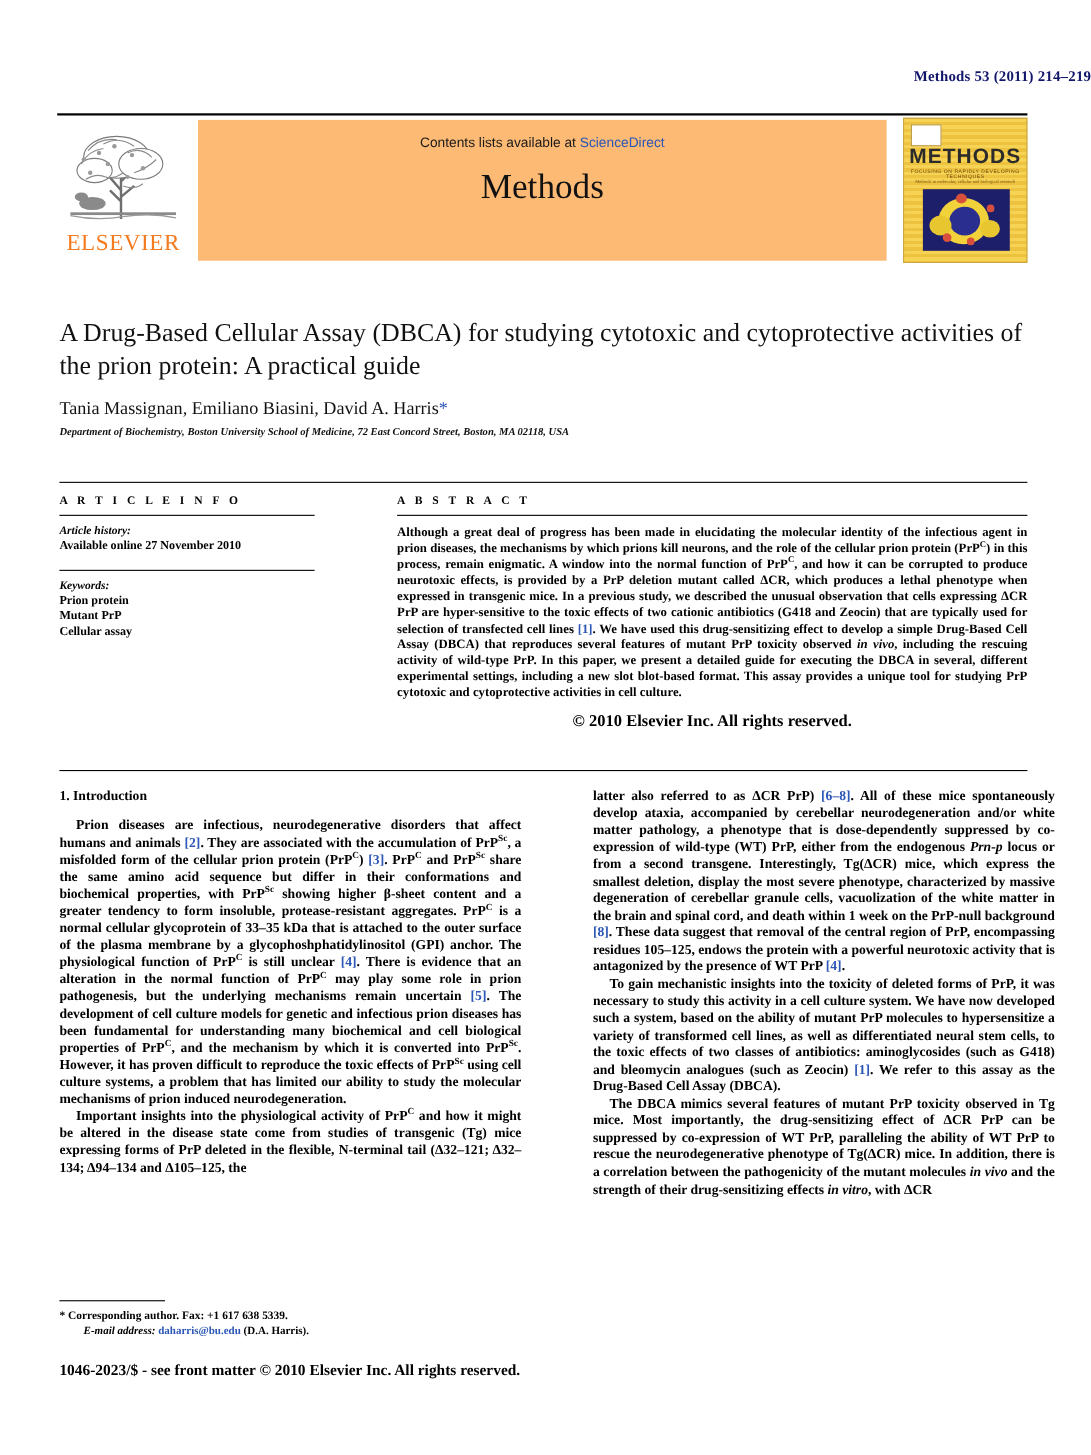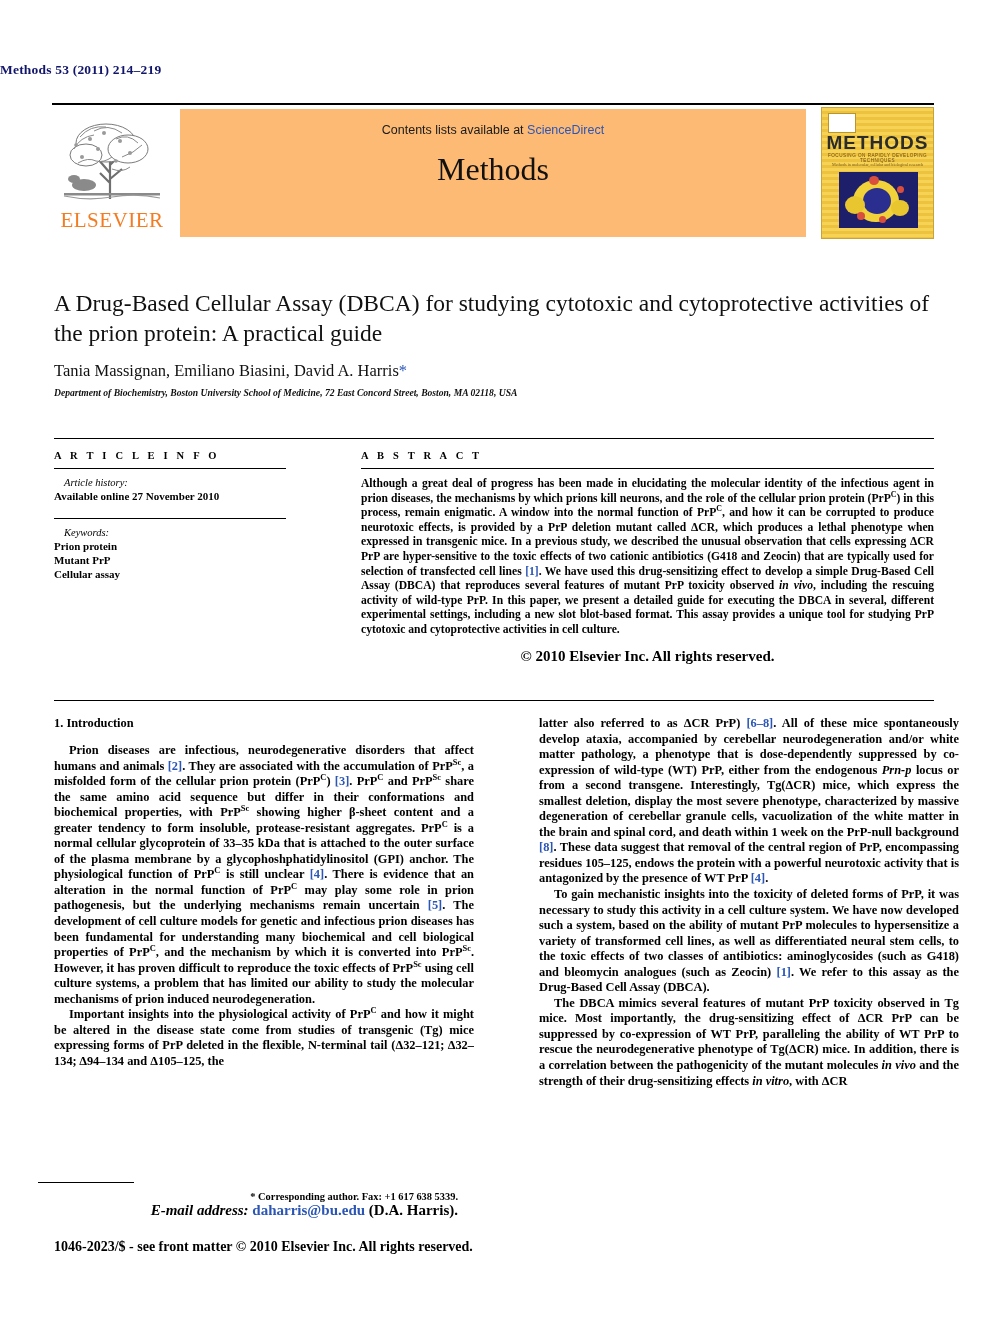--- a/index.html
+++ b/index.html
@@ -21,21 +21,21 @@
     height: 1323px;
     padding: 0;
   }
 
   
   .running-head {
     position: absolute;
     top: 62px;
     left: 0;
     width: 992px;
-    text-align: left;
+    text-align: right;
     font-family: "Liberation Serif", serif;
     font-weight: bold;
     font-size: 13.5px;
     color: #12166b;
     letter-spacing: 0.2px;
   }
 
   
   .masthead {
     position: absolute;
@@ -261,24 +261,23 @@
     color: #000;
   }
   .thinrule {
     height: 1px;
     background: #000;
     margin: 7px 0 8px 0;
   }
   .info-label {
     font-family: "Liberation Serif", serif;
     font-style: italic;
-    font-weight: normal;
+    font-weight: bold;
     font-size: 10.5px;
     margin-bottom: 1px;
-    margin-left: 10px;
   }
   .info-text {
     font-family: "Liberation Serif", serif;
     font-size: 11px;
     font-weight: bold;
     line-height: 14px;
   }
   .abs-text {
     font-family: "Liberation Serif", serif;
     font-size: 11.6px;
@@ -342,43 +341,42 @@
     font-size: 0.68em;
     vertical-align: super;
     line-height: 0;
   }
   .it { font-style: italic; }
 
   
   .footnote {
     position: absolute;
     top: 1182px;
-    left: 38px;
+    left: 54px;
     width: 420px;
-    text-align: right;
   }
   .fn-rule {
     width: 96px;
     height: 1px;
     background: #000;
     margin-bottom: 7px;
   }
   .fn-line {
     font-family: "Liberation Serif", serif;
     font-size: 10.4px;
     font-weight: bold;
     line-height: 13.5px;
     padding-left: 11px;
     text-indent: -11px;
   }
   .fn-email {
     padding-left: 22px;
     text-indent: 0;
     font-family: "Liberation Serif", serif;
-    font-size: 15px;
+    font-size: 10px;
     font-weight: bold;
     line-height: 13.5px;
   }
   .fn-email .it { font-style: italic; }
   .link { color: #2b56b5; }
 
   .footer {
     position: absolute;
     top: 1240px;
     left: 54px;

